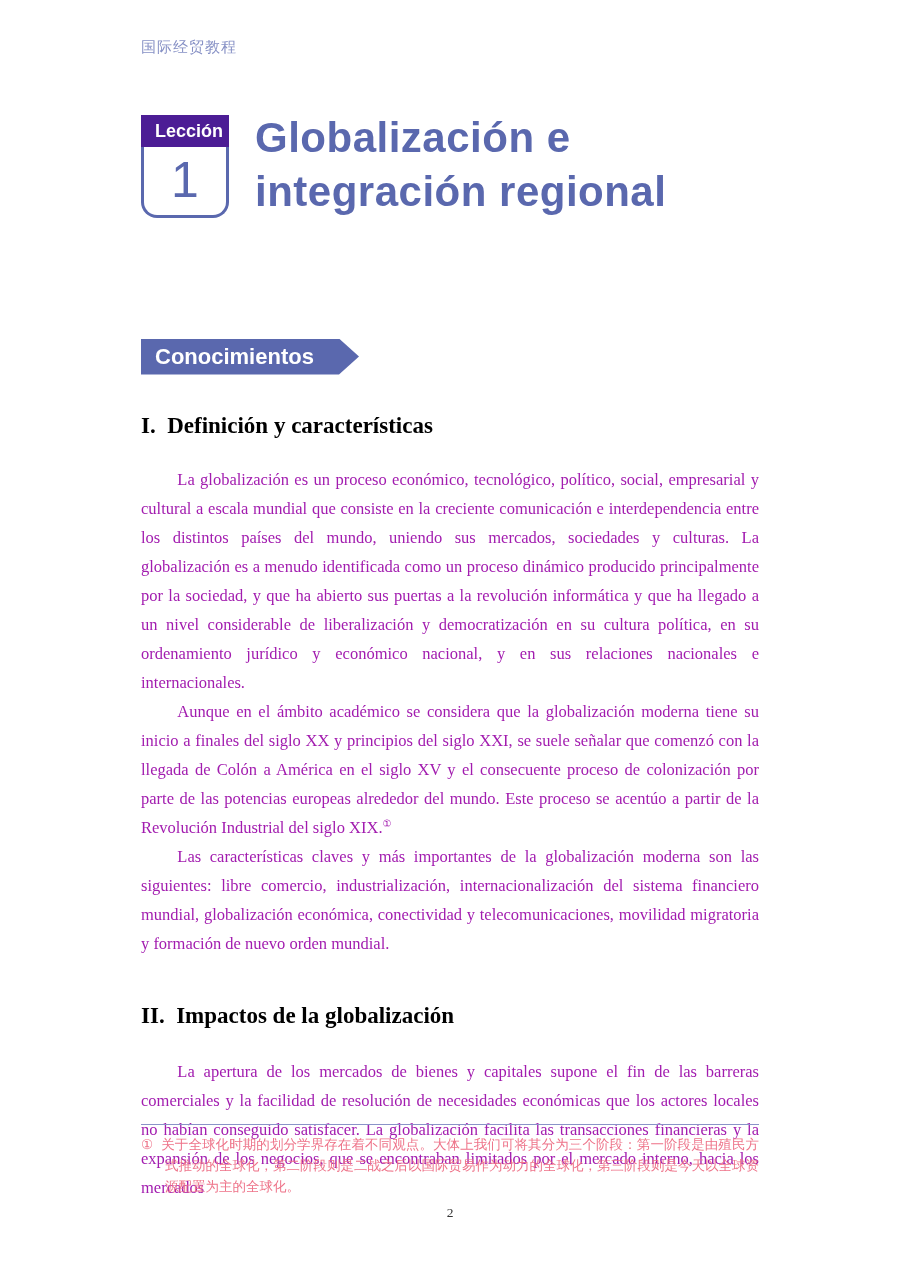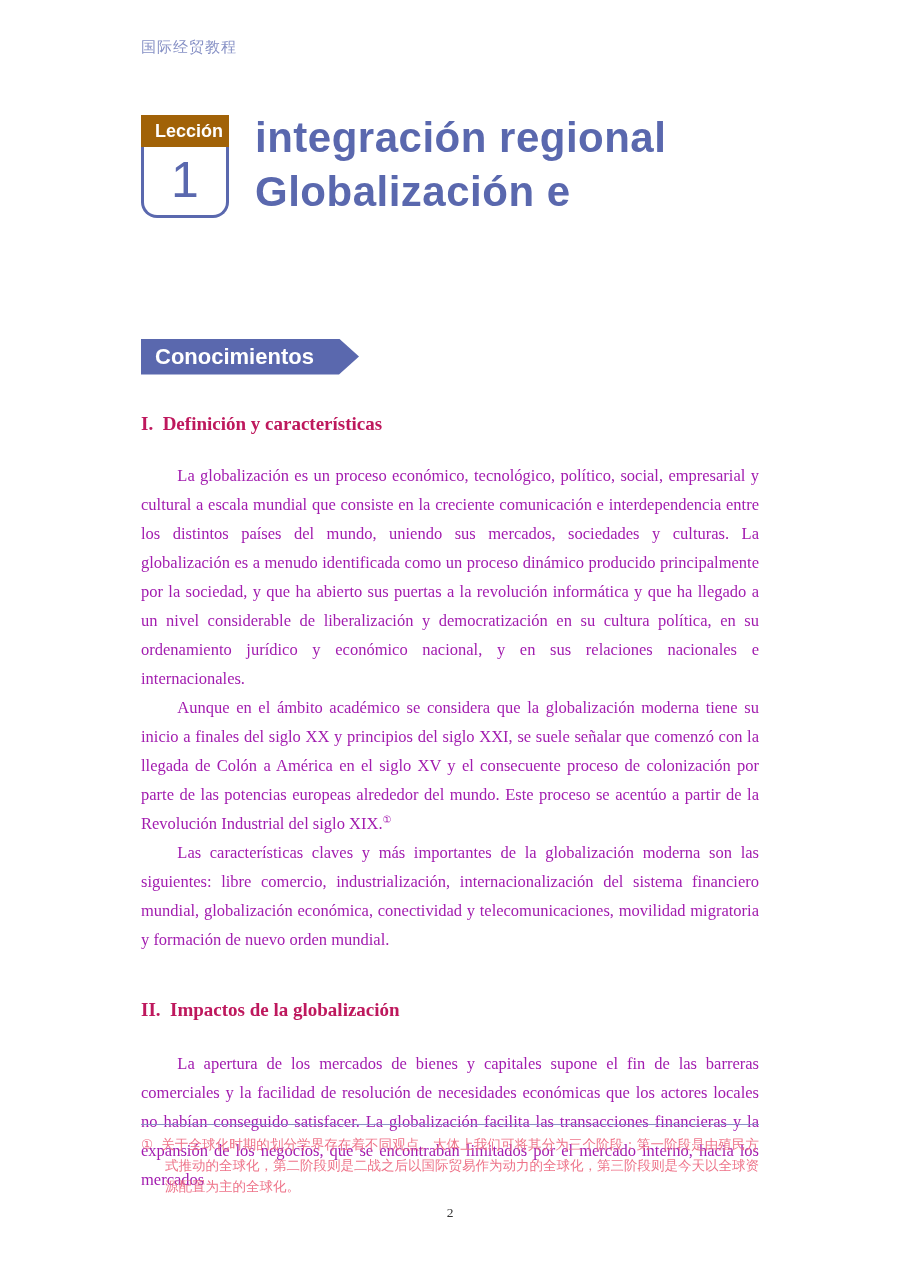--- a/index.html
+++ b/index.html
@@ -30,21 +30,21 @@
     display: flex;
     align-items: flex-start;
     margin-top: 58px;
   }
   .lesson-badge {
     width: 88px;
     flex: 0 0 88px;
     font-family: "Liberation Sans", "DejaVu Sans", sans-serif;
   }
   .lesson-label {
-    background: #a16207;
+    background: #4c1d95;
     color: #ffffff;
     font-size: 18px;
     font-weight: bold;
     text-align: center;
     padding: 6px 0 5px 8px;
   }
   .lesson-number {
     border: 3px solid #5a68ae;
     border-top: none;
     border-radius: 0 0 16px 16px;
@@ -78,23 +78,23 @@
     font-weight: bold;
     font-size: 22px;
     line-height: 36px;
     padding-left: 14px;
     clip-path: polygon(0 0, calc(100% - 20px) 0, 100% 50%, calc(100% - 20px) 100%, 0 100%);
   }
 
   
   .section-heading {
     margin-top: 38px;
-    font-size: 19px;
+    font-size: 23px;
     font-weight: bold;
-    color: #be185d;
+    color: #000000;
   }
   .section-heading.second { margin-top: 45px; }
 
   .sub-heading {
     margin-top: 26px;
     font-size: 16.5px;
     font-weight: bold;
     color: #111111;
   }
 
@@ -151,22 +151,22 @@
   <div class="content">
 
     <div class="running-header">国际经贸教程</div>
 
     <div class="lesson-row">
       <div class="lesson-badge">
         <div class="lesson-label">Lección</div>
         <div class="lesson-number">1</div>
       </div>
       <div class="lesson-title">
+        <div>Globalización e</div>
         <div>integración regional</div>
-        <div>Globalización e</div>
       </div>
     </div>
 
     <div class="banner">Conocimientos</div>
 
     <div class="section-heading">I. Definición y características</div>
 
     <div class="body-text">
       <p><span>La globalización es un proceso económico, tecnológico, político, social, empresarial y cultural a escala mundial que consiste en la creciente comunicación e interdependencia entre los distintos países del mundo, uniendo sus mercados, sociedades y culturas. La globalización es a menudo identificada como un proceso dinámico producido principalmente por la sociedad, y que ha abierto sus puertas a la revolución informática y que ha llegado a un nivel considerable de liberalización y democratización en su cultura política, en su ordenamiento jurídico y económico nacional, y en sus relaciones nacionales e internacionales.</span></p>
       <p><span>Aunque en el ámbito académico se considera que la globalización moderna tiene su inicio a finales del siglo XX y principios del siglo XXI, se suele señalar que comenzó con la llegada de Colón a América en el siglo XV y el consecuente proceso de colonización por parte de las potencias europeas alrededor del mundo. Este proceso se acentúo a partir de la Revolución Industrial del siglo XIX.</span><sup class="fn-marker">①</sup></p>

